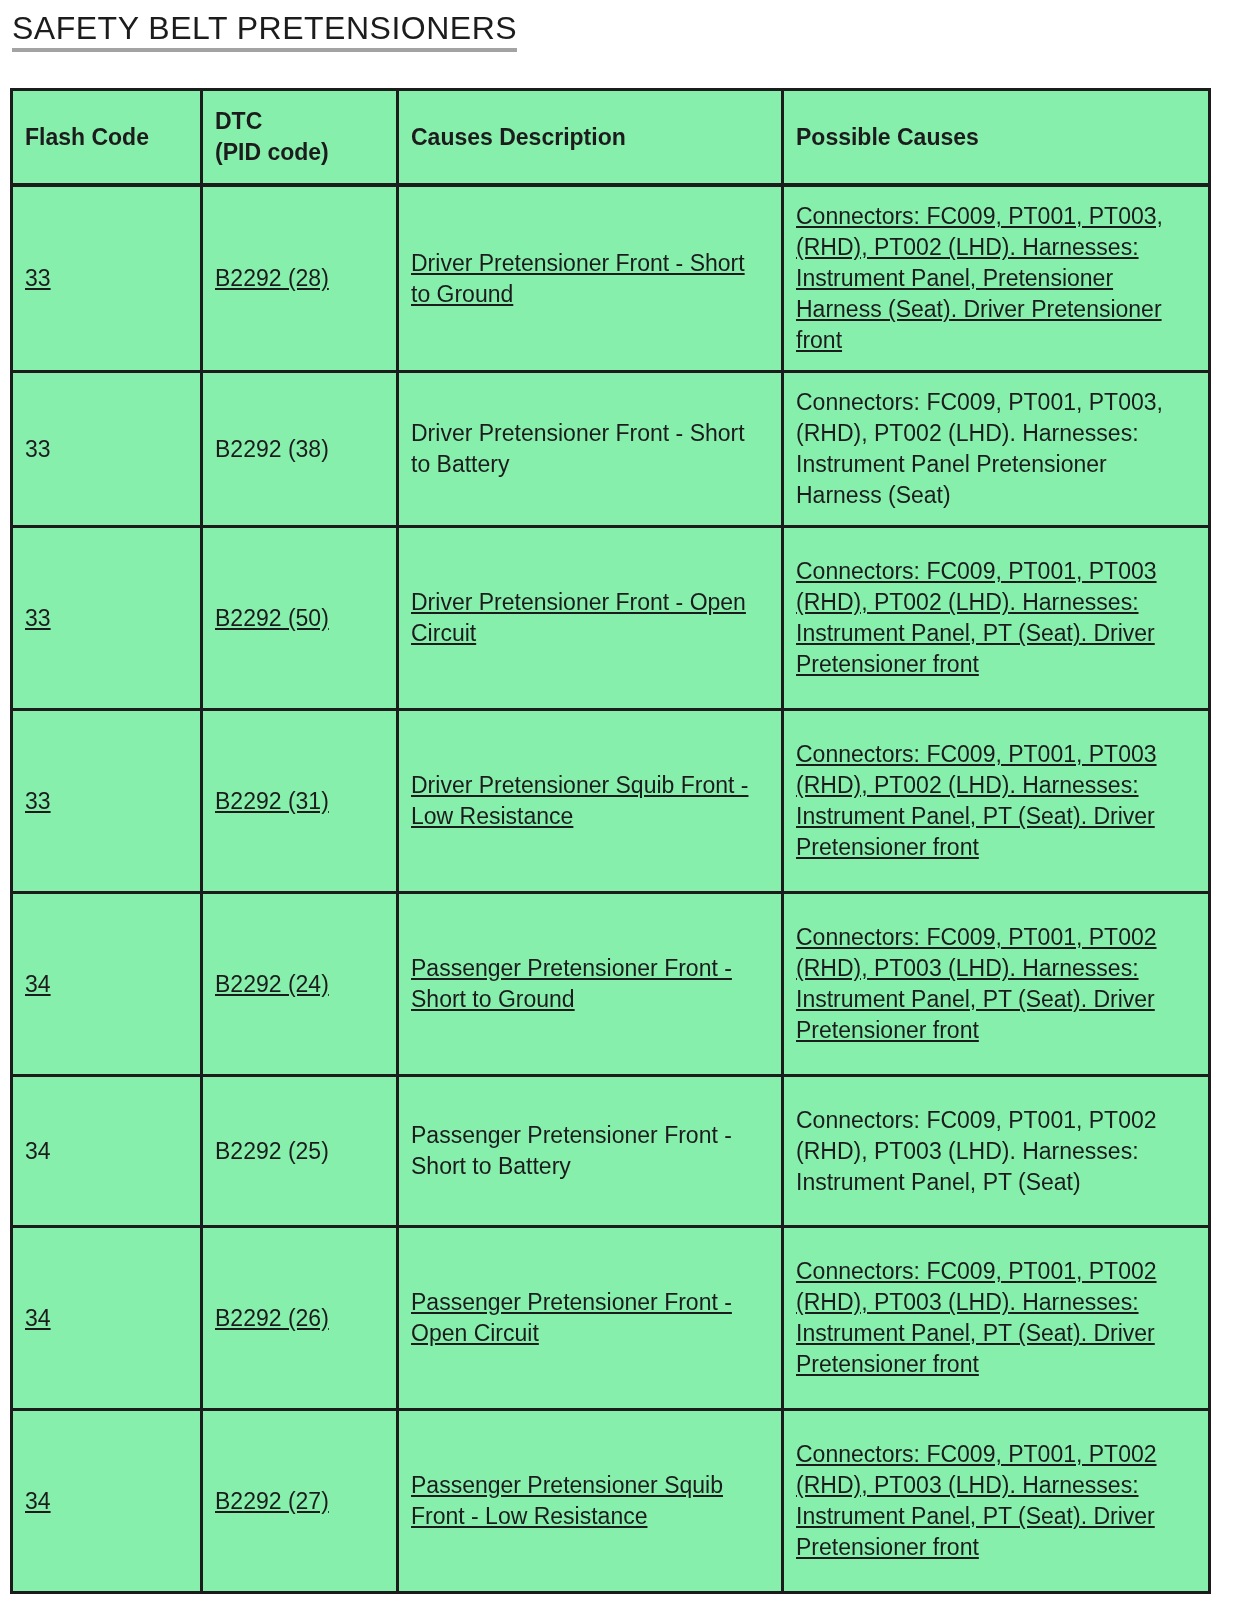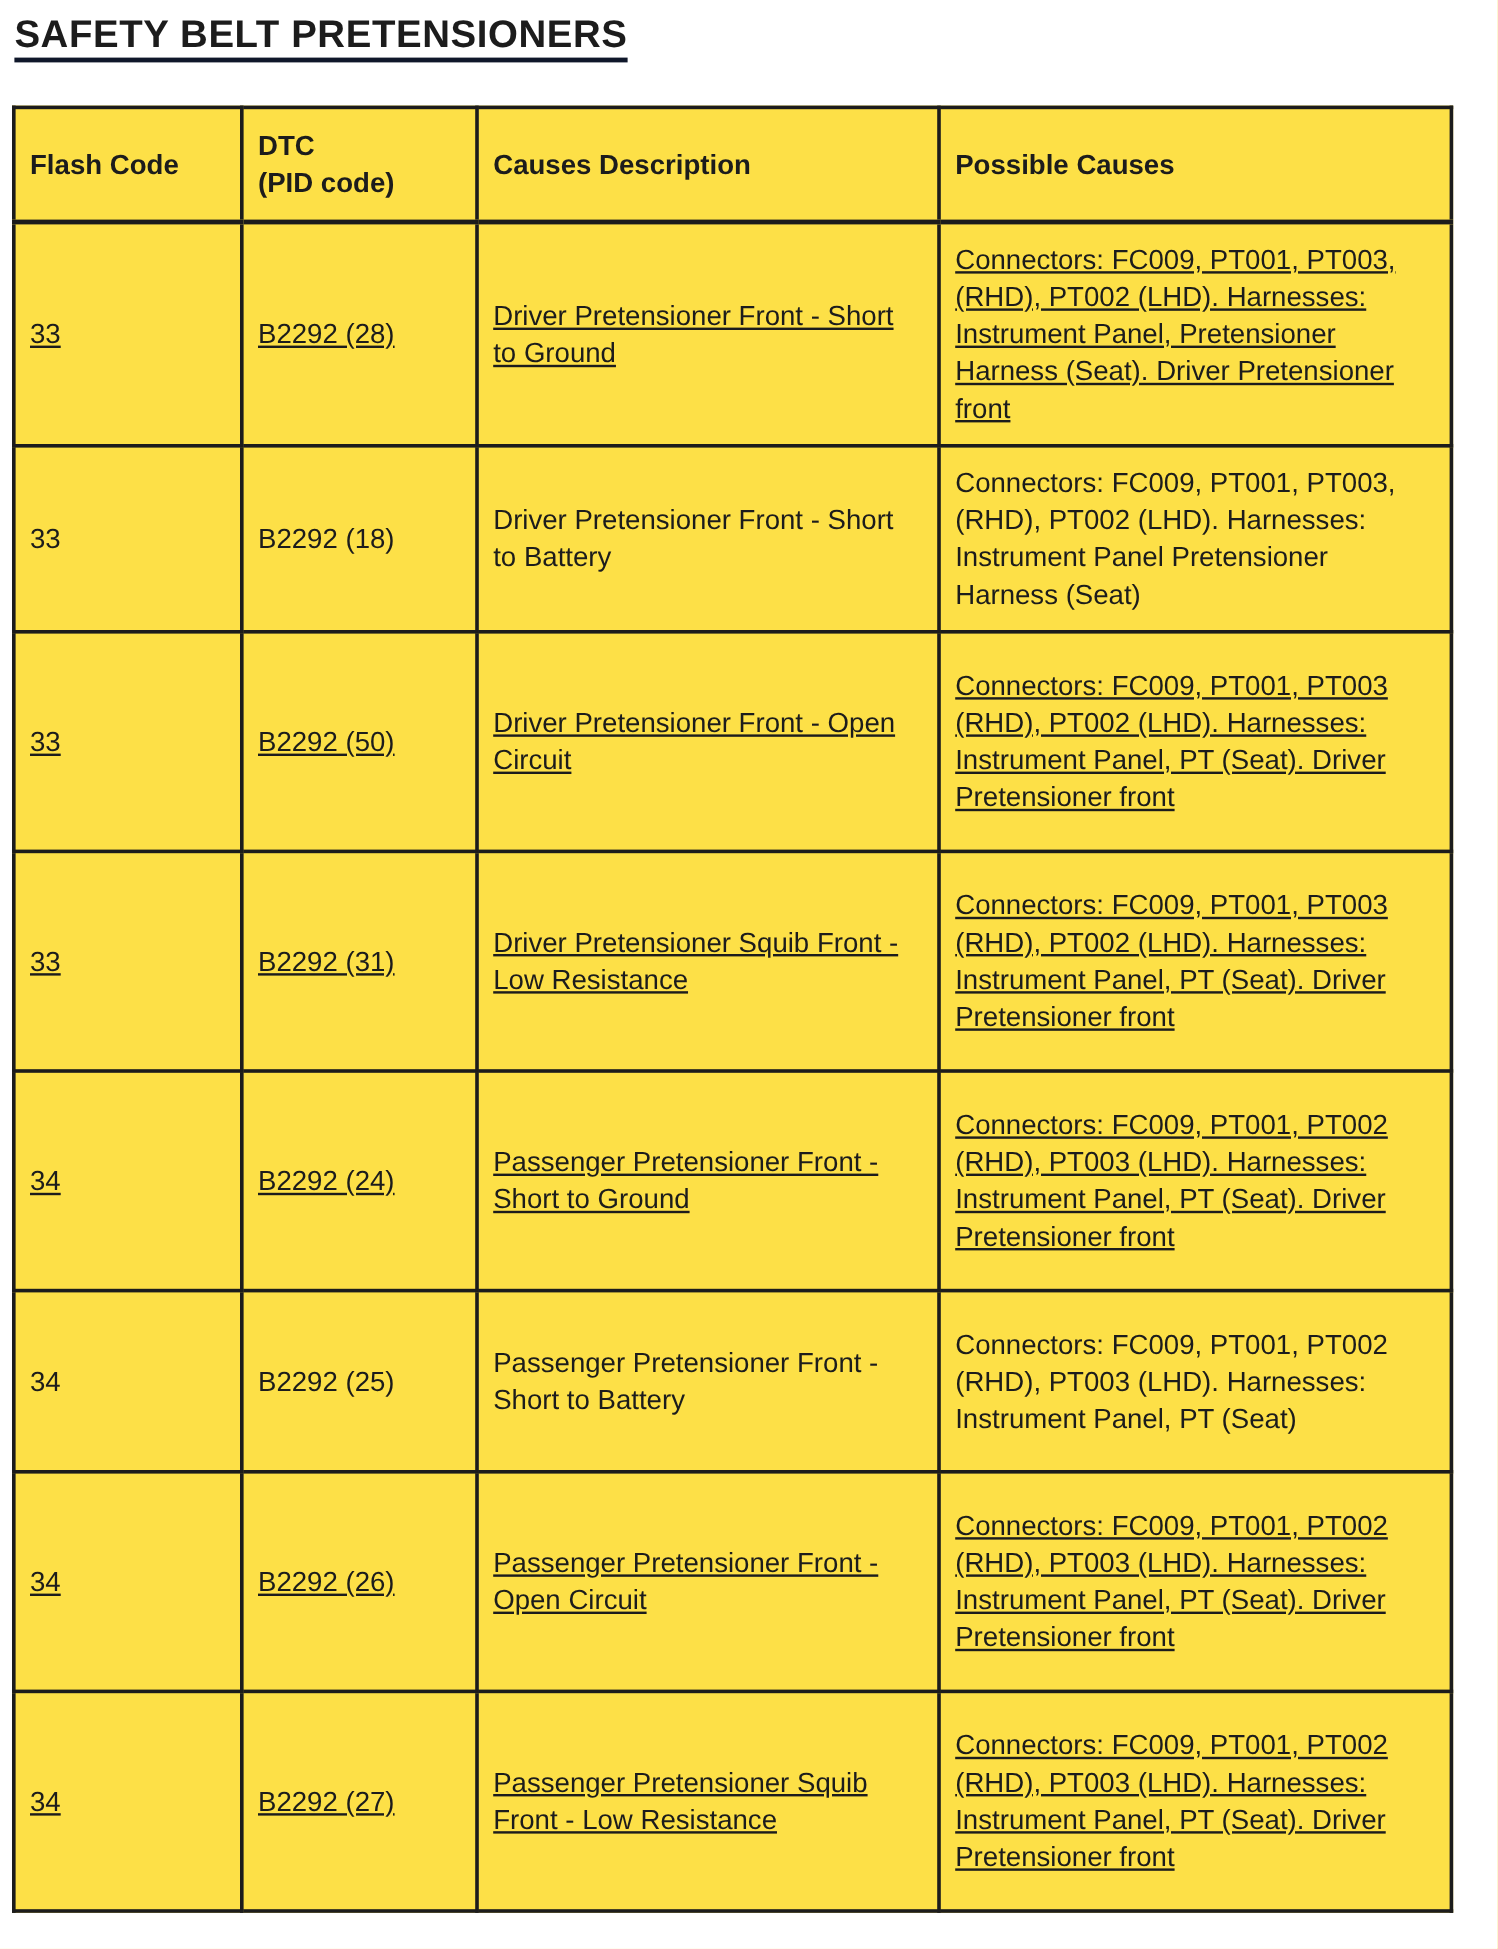--- a/index.html
+++ b/index.html
@@ -12,34 +12,34 @@
     min-height: 1624px;
     background: #ffffff;
     color: #1c1c1c;
     font-family: "Liberation Sans", sans-serif;
     box-sizing: border-box;
     padding: 6px 10px;
   }
   .doc-title {
     display: inline-block;
     font-size: 32px;
-    font-weight: 700;
+    font-weight: 400;
     letter-spacing: 0.5px;
     color: #1c1c1c;
     text-transform: uppercase;
-    border-bottom: 4px solid #0f172a;
+    border-bottom: 4px solid #a3a3a3;
     padding-bottom: 1px;
     margin: 4px 0 0 2px;
   }
   table.dtc-table {
     border-collapse: collapse;
     table-layout: fixed;
     width: 1198px;
     margin-top: 36px;
-    background: #fde047;
+    background: #86efac;
   }
   table.dtc-table col.c-flash { width: 190px; }
   table.dtc-table col.c-dtc   { width: 196px; }
   table.dtc-table col.c-fault { width: 385px; }
   table.dtc-table col.c-cause { width: 427px; }
 
   table.dtc-table th,
   table.dtc-table td {
     border: 3px solid #1c1c1c;
     vertical-align: middle;
@@ -91,21 +91,21 @@
     </thead>
     <tbody>
       <tr class="row-5lines">
         <td>33</td>
         <td>B2292 (28)</td>
         <td>Driver Pretensioner Front - Short to Ground</td>
         <td>Connectors: FC009, PT001, PT003,(RHD), PT002 (LHD). Harnesses: Instrument Panel, Pretensioner Harness (Seat). Driver Pretensioner front</td>
       </tr>
       <tr class="row-4lines">
         <td>33</td>
-        <td>B2292 (18)</td>
+        <td>B2292 (38)</td>
         <td>Driver Pretensioner Front - Short to Battery</td>
         <td>Connectors: FC009, PT001, PT003, (RHD), PT002 (LHD). Harnesses: Instrument Panel Pretensioner Harness (Seat)</td>
       </tr>
       <tr class="row-5lines">
         <td>33</td>
         <td>B2292 (50)</td>
         <td>Driver Pretensioner Front - Open Circuit</td>
         <td>Connectors: FC009, PT001, PT003 (RHD), PT002 (LHD). Harnesses: Instrument Panel, PT (Seat). Driver Pretensioner front</td>
       </tr>
       <tr class="row-5lines">

